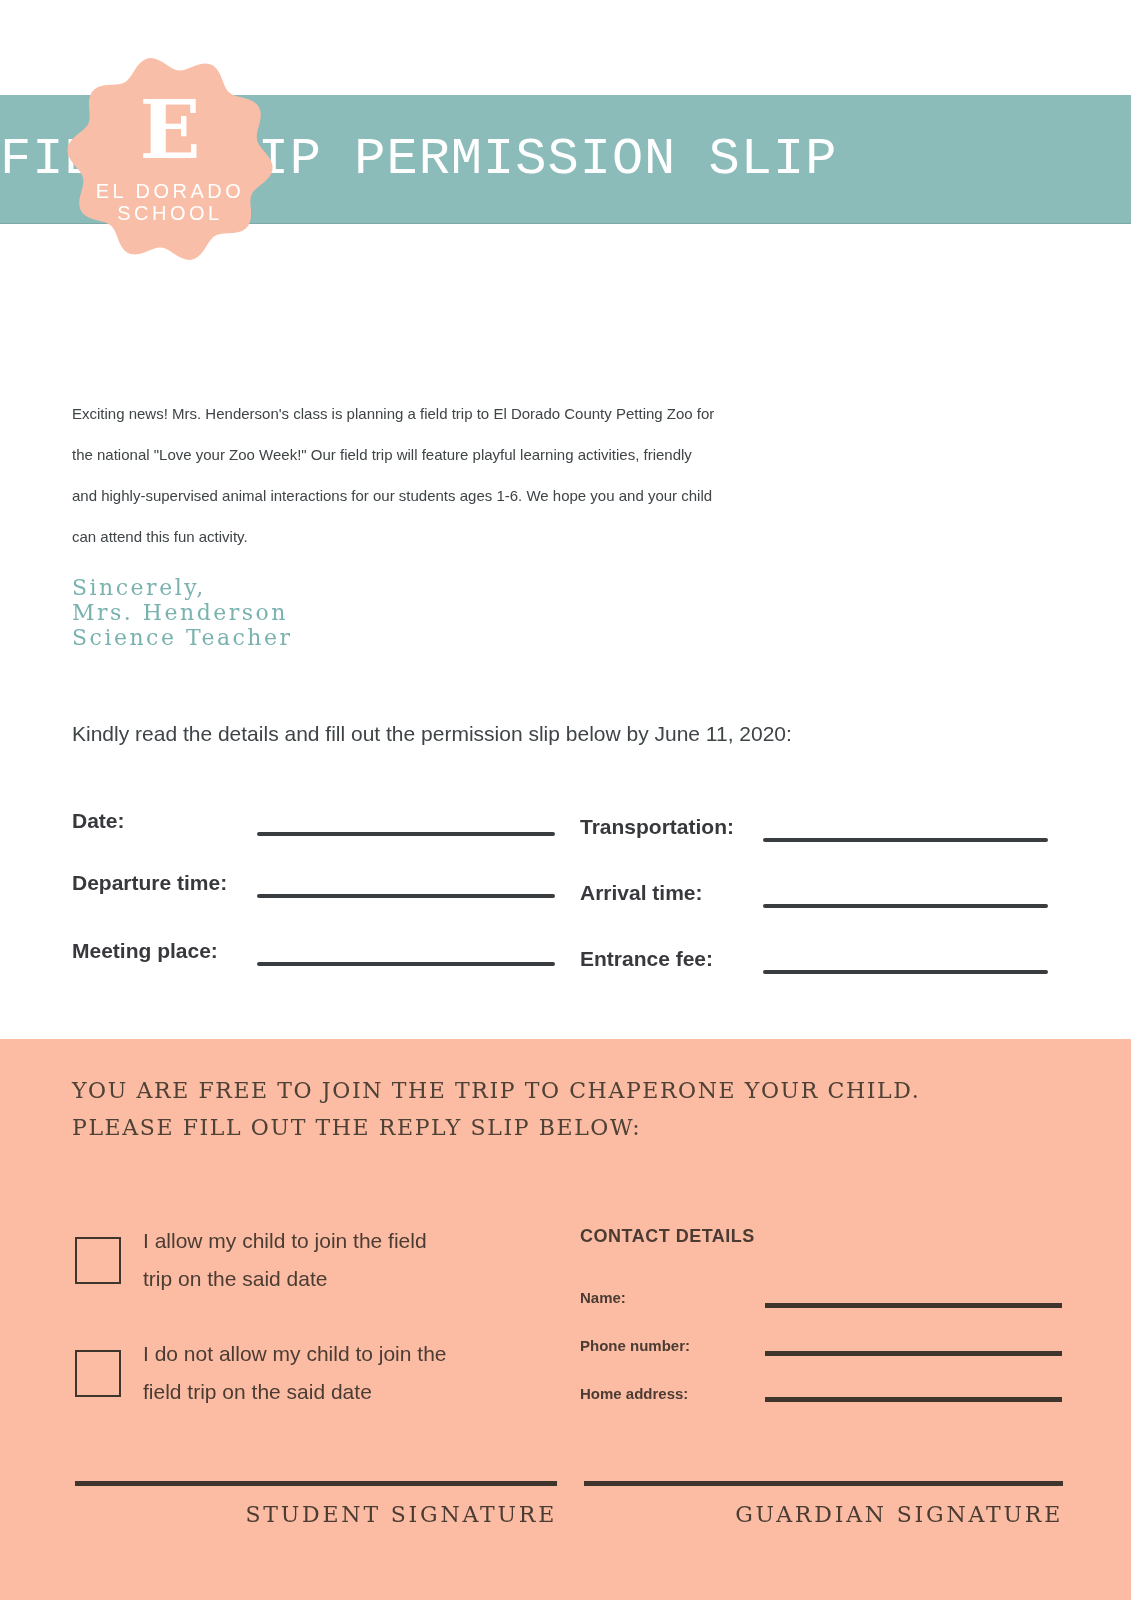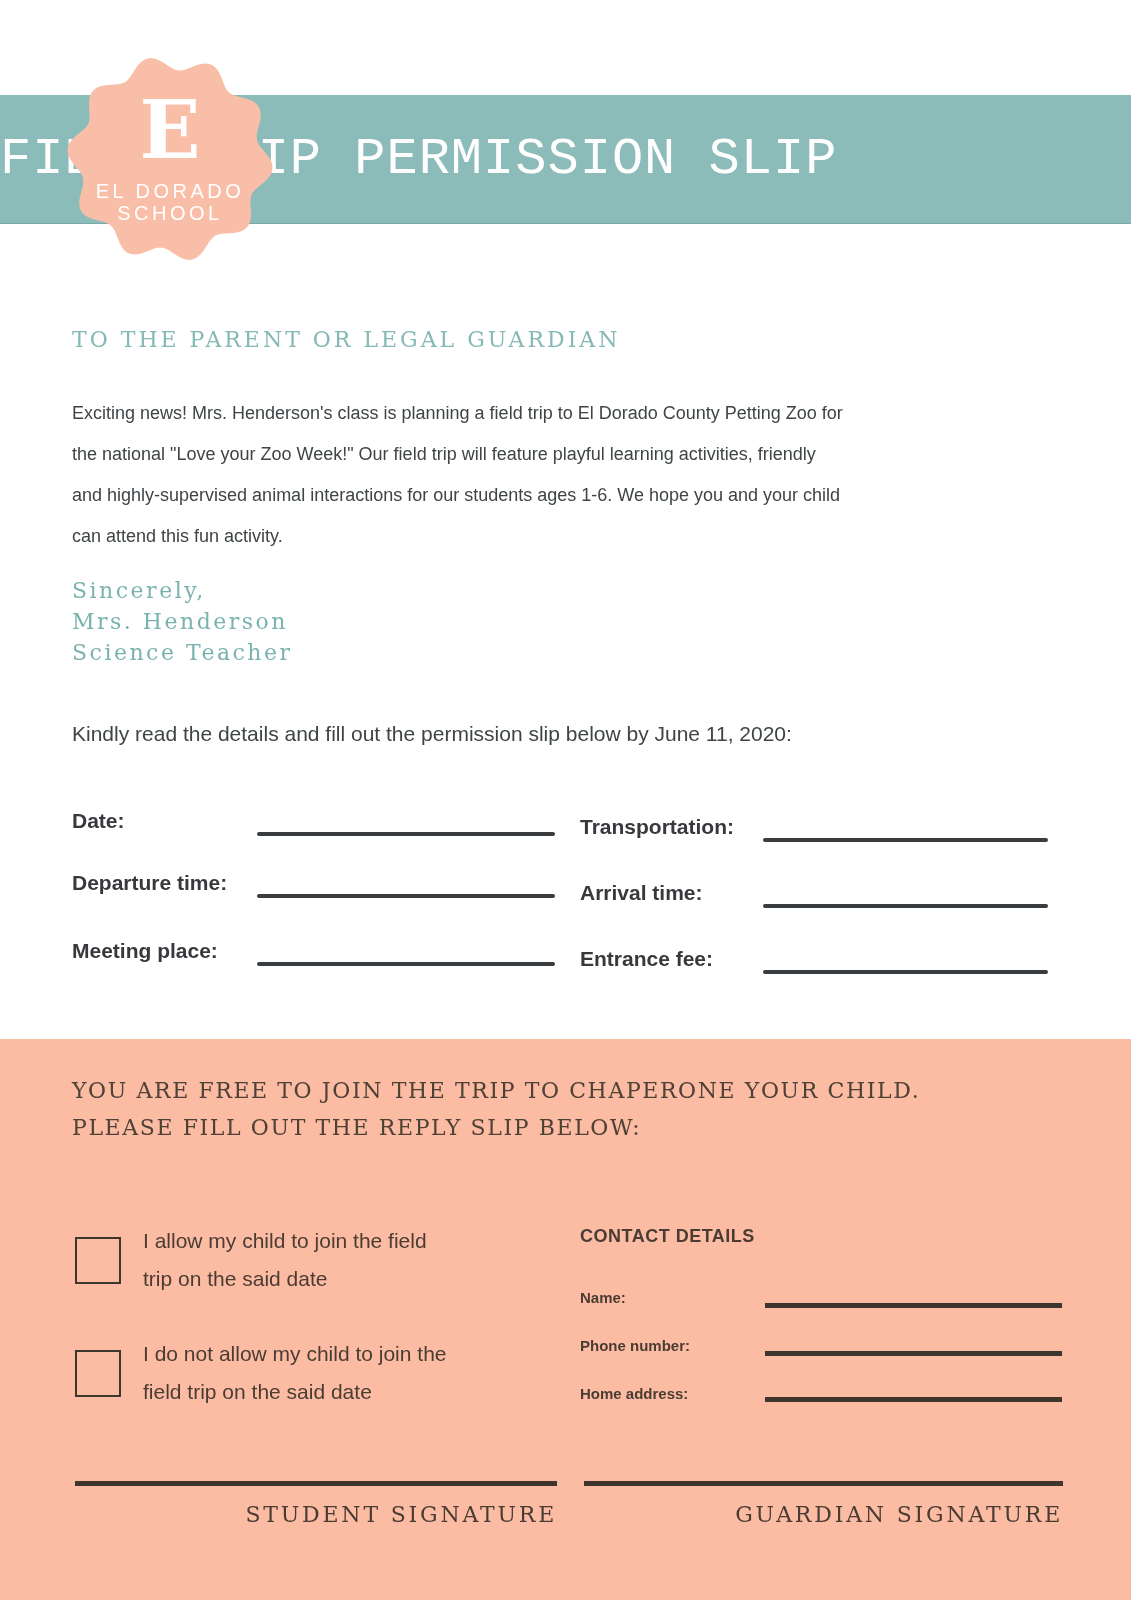--- a/index.html
+++ b/index.html
@@ -32,27 +32,27 @@
     white-space:pre-line;
   }
   
   .teal-head{
     position:absolute;left:72px;top:327px;
     font-family:"DejaVu Serif","Liberation Serif",serif;
     font-size:22px;letter-spacing:3px;color:var(--teal-text,#85B9B6);
   }
   .body-par{
     position:absolute;left:72px;top:393px;width:980px;
-    font-size:18px;line-height:41px;color:var(--body-text,#3F4447);
+    font-size:15px;line-height:41px;color:var(--body-text,#3F4447);
     white-space:pre-line;
   }
   .closing{
     position:absolute;left:72px;top:575px;
     font-family:"DejaVu Serif","Liberation Serif",serif;
-    font-size:22px;letter-spacing:2.5px;line-height:31px;
+    font-size:22px;letter-spacing:2.5px;line-height:25px;
     color:var(--teal-text-dark,#79B2AF);white-space:pre-line;
   }
   .instruction{
     position:absolute;left:72px;top:722px;
     font-size:21px;color:var(--body-text,#3F4447);
   }
   
   .flabel{
     position:absolute;font-size:21px;font-weight:700;line-height:30px;
     color:var(--form-ink,#37393C);
@@ -105,21 +105,20 @@
 
   <div class="badge">
     <svg width="212" height="218" viewBox="0 0 212 218">
       <path fill="#F9BEA7" d="M206.0 109.0L207.8 113.0L208.6 117.1L208.1 121.1L206.5 124.9L203.9 128.5L200.6 131.7L197.0 134.7L193.5 137.4L190.6 140.2L188.3 143.1L187.0 146.3L186.4 150.0L186.4 154.0L186.8 158.5L187.0 163.1L186.9 167.8L186.0 172.1L184.2 175.8L181.5 178.8L178.0 181.0L173.8 182.3L169.2 183.0L164.5 183.3L160.1 183.5L156.1 183.9L152.6 185.0L149.6 186.8L147.0 189.4L144.6 192.7L142.2 196.5L139.7 200.4L136.9 204.1L133.6 207.0L130.0 209.0L126.1 209.9L121.9 209.5L117.7 208.1L113.6 206.0L109.7 203.5L106.0 201.0L102.5 199.1L99.0 197.8L95.5 197.5L91.9 198.1L88.0 199.4L83.9 201.1L79.6 202.8L75.1 204.1L70.7 204.6L66.6 204.0L62.9 202.4L59.8 199.7L57.2 196.1L55.2 192.0L53.5 187.6L51.9 183.5L50.2 179.8L48.1 176.8L45.5 174.5L42.2 172.8L38.3 171.6L34.0 170.5L29.5 169.3L25.1 167.8L21.3 165.6L18.3 162.8L16.3 159.3L15.3 155.2L15.3 150.8L16.1 146.2L17.3 141.7L18.5 137.4L19.2 133.5L19.3 129.8L18.6 126.4L16.9 123.1L14.5 119.8L11.6 116.4L8.6 112.8L6.0 109.0L4.2 105.0L3.4 100.9L3.9 96.9L5.5 93.1L8.1 89.5L11.4 86.3L15.0 83.3L18.5 80.6L21.4 77.8L23.7 74.9L25.0 71.7L25.6 68.0L25.6 64.0L25.2 59.5L25.0 54.9L25.1 50.2L26.0 45.9L27.8 42.2L30.5 39.2L34.0 37.0L38.2 35.7L42.8 35.0L47.5 34.7L51.9 34.5L55.9 34.1L59.4 33.0L62.4 31.2L65.0 28.6L67.4 25.3L69.8 21.5L72.3 17.6L75.1 13.9L78.4 11.0L82.0 9.0L85.9 8.1L90.1 8.5L94.3 9.9L98.4 12.0L102.3 14.5L106.0 17.0L109.5 18.9L113.0 20.2L116.5 20.5L120.1 19.9L124.0 18.6L128.1 16.9L132.4 15.2L136.9 13.9L141.3 13.4L145.4 14.0L149.1 15.6L152.2 18.3L154.8 21.9L156.8 26.0L158.5 30.4L160.1 34.5L161.8 38.2L163.9 41.2L166.5 43.5L169.8 45.2L173.7 46.4L178.0 47.5L182.5 48.7L186.9 50.2L190.7 52.4L193.7 55.2L195.7 58.7L196.7 62.8L196.7 67.2L195.9 71.8L194.7 76.3L193.5 80.6L192.8 84.5L192.7 88.2L193.4 91.6L195.1 94.9L197.5 98.2L200.4 101.6L203.4 105.2L206.0 109.0Z"></path>
     </svg>
     <div class="badge-e">E</div>
     <div class="badge-school">EL DORADO
 SCHOOL</div>
   </div>
 
-  <div class="teal-head">TO THE PARENT OR LEGAL GUARDIAN</div>
   <div class="body-par">Exciting news! Mrs. Henderson's class is planning a field trip to El Dorado County Petting Zoo for
 the national "Love your Zoo Week!" Our field trip will feature playful learning activities, friendly
 and highly-supervised animal interactions for our students ages 1-6. We hope you and your child
 can attend this fun activity.</div>
   <div class="closing">Sincerely,
 Mrs. Henderson
 Science Teacher</div>
   <div class="instruction">Kindly read the details and fill out the permission slip below by June 11, 2020:</div>
 
   <div class="flabel" style="left:72px;top:806px">Date:</div>

